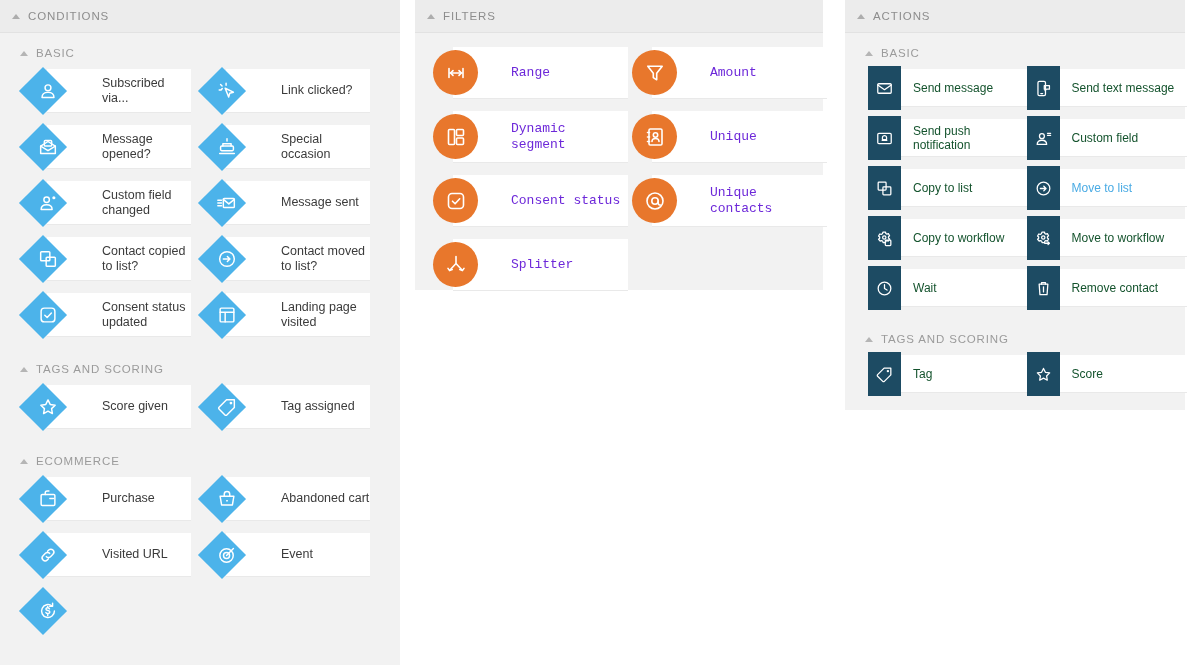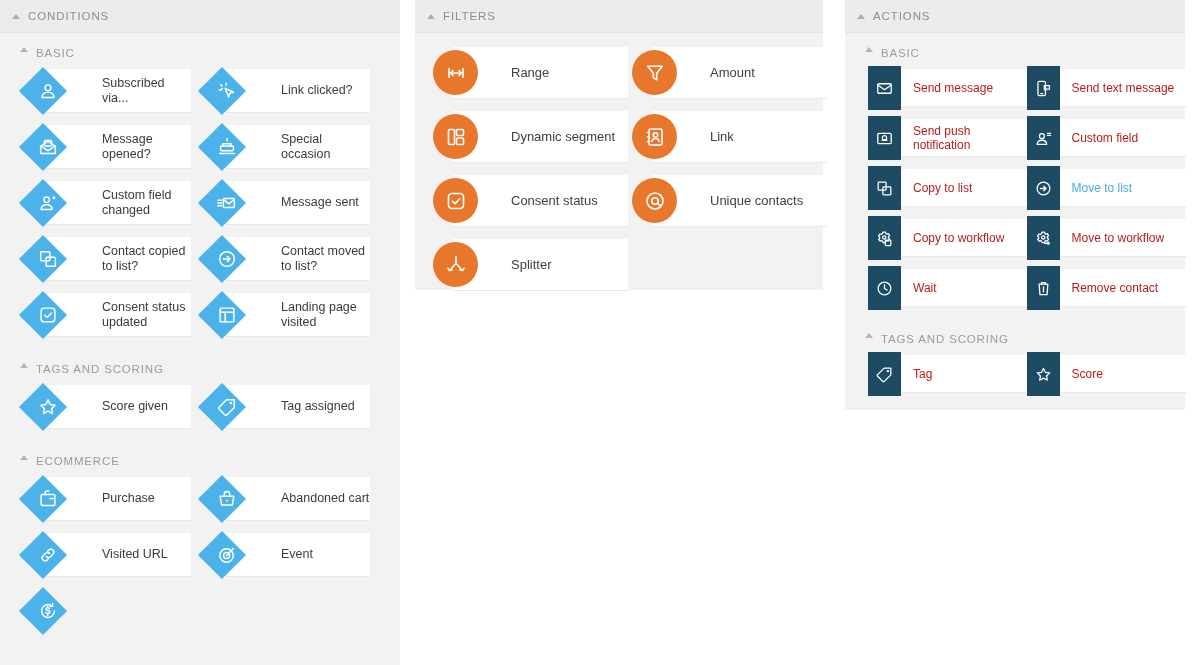--- a/index.html
+++ b/index.html
@@ -35,21 +35,21 @@
   .caret {
     display: inline-block; width: 0; height: 0;
     border-left: 4px solid transparent;
     border-right: 4px solid transparent;
     border-bottom: 5px solid #adadad;
   }
 
   .panel-body { padding: 0 0 14px 0; }
 
   .group-header {
-    display: flex; 
+    display: flex; align-items: center;
     padding: 14px 0 10px 20px;
   }
   .group-header .caret { margin-right: 8px; border-bottom-color:#b5b5b5; }
   .group-header .gtitle {
     font-size: 11.5px; letter-spacing: .85px; color: #9b9b9b;
     text-transform: uppercase;
   }
 
   .grid { position: relative; }
   .row { display: flex; margin-bottom: 12px; }
@@ -89,42 +89,42 @@
   .tile-filter { width: 195px; height: 52px; margin-left: 18px; }
   .tile-filter:nth-child(2) { margin-left: 8px; }
   .filter-card {
     position: absolute; left: 20px; top: 0;
     width: 175px; height: 52px;
     background: #fff;
     border-bottom: 1px solid #e9e9e9;
     display: flex; align-items: center;
   }
   .filter-card .lbl {
-    margin-left: 58px; font-size: 13px; color: #404040; line-height: 16px;
+    margin-left: 58px; font-size: 13px; color: #6d28d9; line-height: 16px; font-family: Liberation Mono, monospace;
   }
   .circle {
     position: absolute; left: 0; top: 3px;
     width: 45px; height: 45px; border-radius: 50%;
     background: #e8772c;
     z-index: 2;
     display: flex; align-items: center; justify-content: center;
   }
 
   
   .tile-action { width: 160px; height: 38px; }
   .tile-action:first-child { margin-left: 10px; }
   .action-card {
     position: absolute; left: 0; top: 0;
     width: 160px; height: 38px;
     background: #fff;
     border-bottom: 1px solid #e9e9e9;
     display: flex; align-items: center;
   }
   .action-card .lbl {
-    margin-left: 45px; font-size: 12px; color: #b91c1c; line-height: 14px;
+    margin-left: 45px; font-size: 12px; color: #14532d; line-height: 14px;
   }
   .action-card .lbl.hl { color: #4aabe4; }
   .chip {
     position: absolute; left: 0; top: -3px;
     width: 33px; height: 44px;
     background: #1d4b63;
     z-index: 2;
     display: flex; align-items: center; justify-content: center;
   }
 
@@ -443,21 +443,21 @@
             <div class="circle">
               <svg width="24" height="24" viewBox="0 0 24 24">
                   <rect class="ln" x="4.5" y="4.5" width="6" height="15" rx="1"></rect>
                   <rect class="ln" x="12.5" y="4.5" width="7" height="6" rx="1"></rect>
                   <rect class="ln" x="12.5" y="13" width="7" height="6.5" rx="1"></rect>
                 </svg>
             </div>
           </div>
           <div class="tile tile-filter">
             <div class="filter-card">
-              <span class="lbl">Link</span>
+              <span class="lbl">Unique</span>
             </div>
             <div class="circle">
               <svg width="24" height="24" viewBox="0 0 24 24">
                   <rect class="ln" x="6" y="4" width="13" height="16" rx="1.3"></rect>
                   <circle class="ln" cx="12.5" cy="10" r="2.2"></circle>
                   <path class="ln" d="M9 16.5c0-2 1.6-3 3.5-3s3.5 1 3.5 3"></path>
                   <path class="ln" d="M4.5 7.5h2M4.5 12h2M4.5 16.5h2"></path>
                 </svg>
             </div>
           </div>

